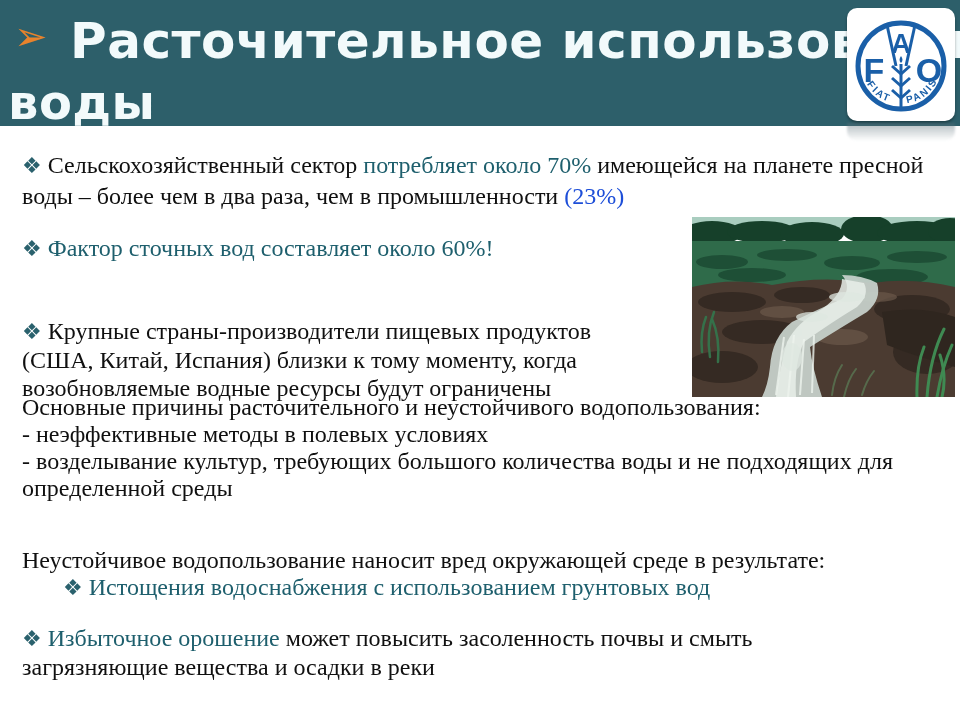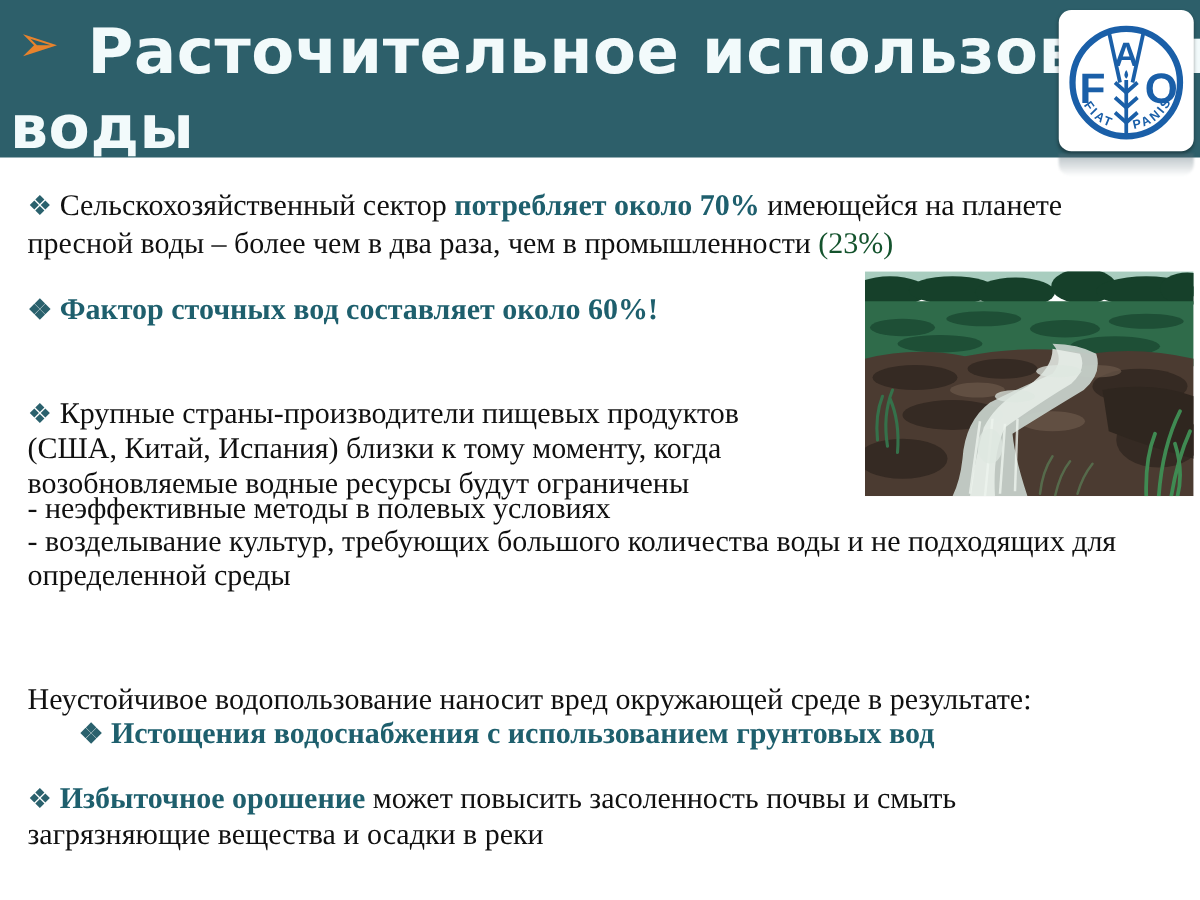--- a/index.html
+++ b/index.html
@@ -48,22 +48,22 @@
     font-size:24px;line-height:30px;
   }
   .p1{top:150px;width:916px;}
   .p2{top:233px;width:660px;}
   .p3{top:284px;width:644px;line-height:28px;margin-top:33px;}
   .p4{top:394px;width:922px;line-height:27px;}
   .p5{top:545px;width:930px;}
   .p6{top:572px;width:930px;margin-left:41px;}
   .p7{top:624px;width:834px;line-height:29px;}
   .dia{color:#2a616d;font-size:22px;}
-  .hl{color:#1e5f6d;font-weight:bold;}
-  .muted{color:#14532d;}
+  .hl{color:#1e5f6d;font-weight:normal;}
+  .muted{color:#1d4ed8;}
   
   .photo{
     position:absolute;left:692px;top:217px;width:263px;height:180px;
     overflow:hidden;
   }
   .photo svg{display:block;}
 </style>
 </head>
 <body>
 
@@ -110,20 +110,21 @@
 
 <div class="para p2 hl">
   <span class="dia">❖</span><span> Фактор сточных вод составляет около 60%!</span>
 </div>
 
 <div class="para p3">
   <span class="dia">❖</span><span> Крупные страны-производители пищевых продуктов (США, Китай, Испания) близки к тому моменту, когда возобновляемые водные ресурсы будут ограничены</span>
 </div>
 
 <div class="para p4">
+  <div>Основные причины расточительного и неустойчивого водопользования:</div>
   <div>- неэффективные методы в полевых условиях</div>
   <div>- возделывание культур, требующих большого количества воды и не подходящих для определенной среды</div>
 </div>
 
 <div class="para p5">
   <span>Неустойчивое водопользование наносит вред окружающей среде в результате:</span>
 </div>
 
 <div class="para p6 hl">
   <span class="dia">❖</span><span> Истощения водоснабжения с использованием грунтовых вод</span>

